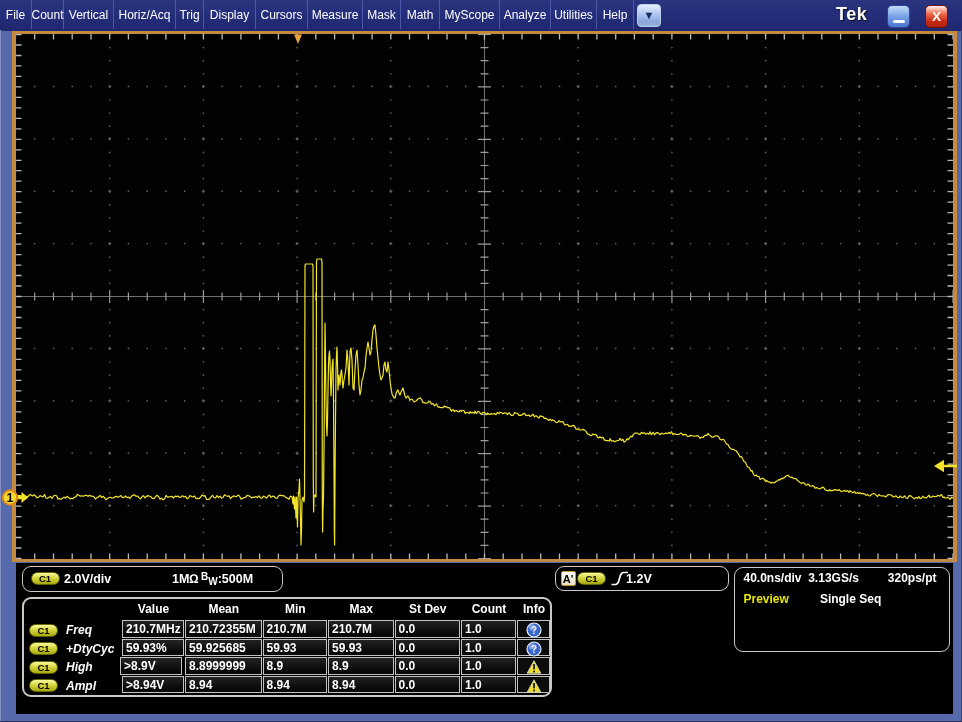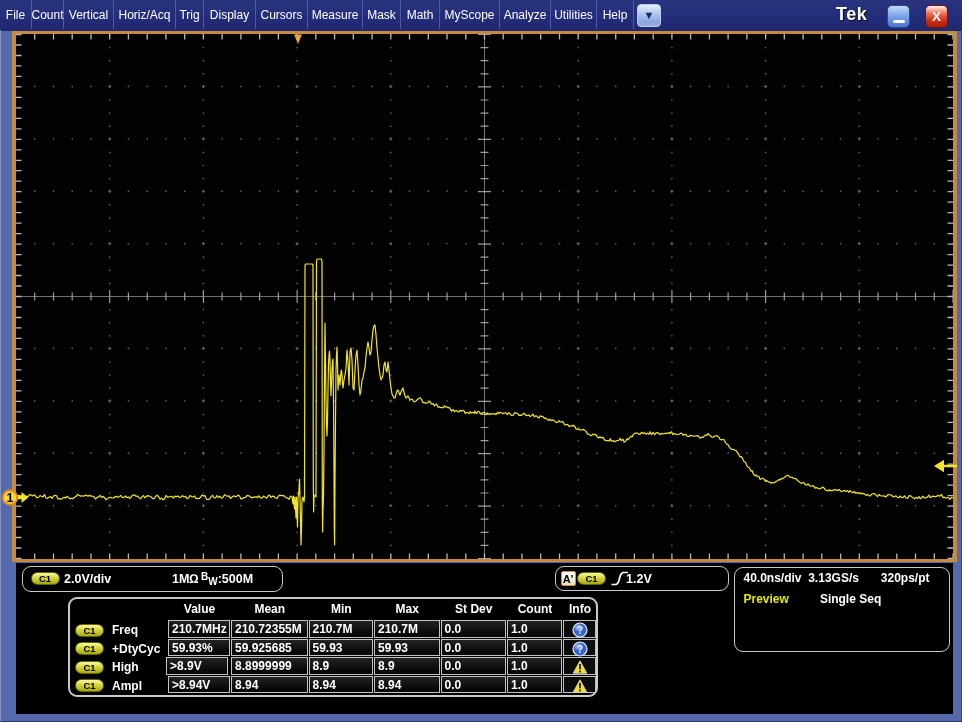--- a/index.html
+++ b/index.html
@@ -28,24 +28,24 @@
   border:1px solid #666600; color:#000; font-size:9.5px; font-weight:bold; line-height:12px; }
 .wt { color:#fff; font-weight:bold; font-size:12.5px; position:absolute; top:50%; transform:translateY(-50%); white-space:nowrap; }
 .vrb { left:6px; top:3px; width:261px; height:26px; }
 .trb { left:539px; top:3px; width:174px; height:25px; }
 .hrb { left:718px; top:4px; width:216px; height:85px;padding-left:37px; }
 .hline { position:absolute; left:8.5px; width:197px; color:#fff; font-weight:bold; font-size:12px; line-height:15px; }
 .abs { position:absolute; }
 .ylw { color:#e6e600; }
 .abadge { width:15px; height:15px; background:linear-gradient(#ffffff,#e8dfc0); border:1px solid #c89830;
   border-radius:2px; color:#000; font-size:11px; font-weight:bold; text-align:center; line-height:14px; }
-.mtable { left:6px; top:34px; width:530px; height:100px; border-width:2px;margin-left:46px; }
+.mtable { left:6px; top:34px; width:530px; height:100px; border-width:2px; }
 .th { position:absolute; top:3px; width:70px; text-align:center; color:#fff; font-weight:bold; font-size:12px; }
 .trowlab { position:absolute; left:5px; display:flex; align-items:center; }
-.tlab { color:#fff; font-weight:bold; font-size:12px; margin-left:8px; }
+.tlab { color:#fff; font-weight:bold; font-size:12px; margin-left:8px;font-style:italic; }
 .tcell { position:absolute; border:1px solid #c2c2c2; background:linear-gradient(#232323,#090909 75%);
   color:#fff; font-weight:bold; font-size:12px; padding-left:3px; line-height:16px; }
 .ticell { position:absolute; border:1px solid #c2c2c2; background:#0c0c0c; text-align:center; padding-top:2px; }
 </style></head>
 <body>
 <div class="scope">
   <div class="grat">
     <svg width="937" height="525" viewBox="0 0 937 525" style="position:absolute;left:0;top:0">
       <path d="M468.5,52.4h0.01 M449.8,52.4h0.01 M487.2,52.4h0.01 M506.0,52.4h0.01 M431.0,52.4h0.01 M412.3,52.4h0.01 M524.7,52.4h0.01 M393.5,52.4h0.01 M543.5,52.4h0.01 M562.2,52.4h0.01 M374.8,52.4h0.01 M356.1,52.4h0.01 M580.9,52.4h0.01 M337.3,52.4h0.01 M599.7,52.4h0.01 M618.4,52.4h0.01 M318.6,52.4h0.01 M299.8,52.4h0.01 M637.2,52.4h0.01 M281.1,52.4h0.01 M655.9,52.4h0.01 M674.6,52.4h0.01 M262.4,52.4h0.01 M243.6,52.4h0.01 M693.4,52.4h0.01 M712.1,52.4h0.01 M224.9,52.4h0.01 M730.9,52.4h0.01 M206.1,52.4h0.01 M187.4,52.4h0.01 M749.6,52.4h0.01 M768.3,52.4h0.01 M168.7,52.4h0.01 M787.1,52.4h0.01 M149.9,52.4h0.01 M131.2,52.4h0.01 M805.8,52.4h0.01 M824.6,52.4h0.01 M112.4,52.4h0.01 M843.3,52.4h0.01 M93.7,52.4h0.01 M75.0,52.4h0.01 M862.0,52.4h0.01 M880.8,52.4h0.01 M56.2,52.4h0.01 M899.5,52.4h0.01 M37.5,52.4h0.01 M18.7,52.4h0.01 M918.3,52.4h0.01 M937.0,52.4h0.01 M468.5,104.8h0.01 M449.8,104.8h0.01 M487.2,104.8h0.01 M506.0,104.8h0.01 M431.0,104.8h0.01 M412.3,104.8h0.01 M524.7,104.8h0.01 M393.5,104.8h0.01 M543.5,104.8h0.01 M562.2,104.8h0.01 M374.8,104.8h0.01 M356.1,104.8h0.01 M580.9,104.8h0.01 M337.3,104.8h0.01 M599.7,104.8h0.01 M618.4,104.8h0.01 M318.6,104.8h0.01 M299.8,104.8h0.01 M637.2,104.8h0.01 M281.1,104.8h0.01 M655.9,104.8h0.01 M674.6,104.8h0.01 M262.4,104.8h0.01 M243.6,104.8h0.01 M693.4,104.8h0.01 M712.1,104.8h0.01 M224.9,104.8h0.01 M730.9,104.8h0.01 M206.1,104.8h0.01 M187.4,104.8h0.01 M749.6,104.8h0.01 M768.3,104.8h0.01 M168.7,104.8h0.01 M787.1,104.8h0.01 M149.9,104.8h0.01 M131.2,104.8h0.01 M805.8,104.8h0.01 M824.6,104.8h0.01 M112.4,104.8h0.01 M843.3,104.8h0.01 M93.7,104.8h0.01 M75.0,104.8h0.01 M862.0,104.8h0.01 M880.8,104.8h0.01 M56.2,104.8h0.01 M899.5,104.8h0.01 M37.5,104.8h0.01 M18.7,104.8h0.01 M918.3,104.8h0.01 M937.0,104.8h0.01 M468.5,157.2h0.01 M449.8,157.2h0.01 M487.2,157.2h0.01 M506.0,157.2h0.01 M431.0,157.2h0.01 M412.3,157.2h0.01 M524.7,157.2h0.01 M393.5,157.2h0.01 M543.5,157.2h0.01 M562.2,157.2h0.01 M374.8,157.2h0.01 M356.1,157.2h0.01 M580.9,157.2h0.01 M337.3,157.2h0.01 M599.7,157.2h0.01 M618.4,157.2h0.01 M318.6,157.2h0.01 M299.8,157.2h0.01 M637.2,157.2h0.01 M281.1,157.2h0.01 M655.9,157.2h0.01 M674.6,157.2h0.01 M262.4,157.2h0.01 M243.6,157.2h0.01 M693.4,157.2h0.01 M712.1,157.2h0.01 M224.9,157.2h0.01 M730.9,157.2h0.01 M206.1,157.2h0.01 M187.4,157.2h0.01 M749.6,157.2h0.01 M768.3,157.2h0.01 M168.7,157.2h0.01 M787.1,157.2h0.01 M149.9,157.2h0.01 M131.2,157.2h0.01 M805.8,157.2h0.01 M824.6,157.2h0.01 M112.4,157.2h0.01 M843.3,157.2h0.01 M93.7,157.2h0.01 M75.0,157.2h0.01 M862.0,157.2h0.01 M880.8,157.2h0.01 M56.2,157.2h0.01 M899.5,157.2h0.01 M37.5,157.2h0.01 M18.7,157.2h0.01 M918.3,157.2h0.01 M937.0,157.2h0.01 M468.5,209.6h0.01 M449.8,209.6h0.01 M487.2,209.6h0.01 M506.0,209.6h0.01 M431.0,209.6h0.01 M412.3,209.6h0.01 M524.7,209.6h0.01 M393.5,209.6h0.01 M543.5,209.6h0.01 M562.2,209.6h0.01 M374.8,209.6h0.01 M356.1,209.6h0.01 M580.9,209.6h0.01 M337.3,209.6h0.01 M599.7,209.6h0.01 M618.4,209.6h0.01 M318.6,209.6h0.01 M299.8,209.6h0.01 M637.2,209.6h0.01 M281.1,209.6h0.01 M655.9,209.6h0.01 M674.6,209.6h0.01 M262.4,209.6h0.01 M243.6,209.6h0.01 M693.4,209.6h0.01 M712.1,209.6h0.01 M224.9,209.6h0.01 M730.9,209.6h0.01 M206.1,209.6h0.01 M187.4,209.6h0.01 M749.6,209.6h0.01 M768.3,209.6h0.01 M168.7,209.6h0.01 M787.1,209.6h0.01 M149.9,209.6h0.01 M131.2,209.6h0.01 M805.8,209.6h0.01 M824.6,209.6h0.01 M112.4,209.6h0.01 M843.3,209.6h0.01 M93.7,209.6h0.01 M75.0,209.6h0.01 M862.0,209.6h0.01 M880.8,209.6h0.01 M56.2,209.6h0.01 M899.5,209.6h0.01 M37.5,209.6h0.01 M18.7,209.6h0.01 M918.3,209.6h0.01 M937.0,209.6h0.01 M468.5,314.4h0.01 M449.8,314.4h0.01 M487.2,314.4h0.01 M506.0,314.4h0.01 M431.0,314.4h0.01 M412.3,314.4h0.01 M524.7,314.4h0.01 M393.5,314.4h0.01 M543.5,314.4h0.01 M562.2,314.4h0.01 M374.8,314.4h0.01 M356.1,314.4h0.01 M580.9,314.4h0.01 M337.3,314.4h0.01 M599.7,314.4h0.01 M618.4,314.4h0.01 M318.6,314.4h0.01 M299.8,314.4h0.01 M637.2,314.4h0.01 M281.1,314.4h0.01 M655.9,314.4h0.01 M674.6,314.4h0.01 M262.4,314.4h0.01 M243.6,314.4h0.01 M693.4,314.4h0.01 M712.1,314.4h0.01 M224.9,314.4h0.01 M730.9,314.4h0.01 M206.1,314.4h0.01 M187.4,314.4h0.01 M749.6,314.4h0.01 M768.3,314.4h0.01 M168.7,314.4h0.01 M787.1,314.4h0.01 M149.9,314.4h0.01 M131.2,314.4h0.01 M805.8,314.4h0.01 M824.6,314.4h0.01 M112.4,314.4h0.01 M843.3,314.4h0.01 M93.7,314.4h0.01 M75.0,314.4h0.01 M862.0,314.4h0.01 M880.8,314.4h0.01 M56.2,314.4h0.01 M899.5,314.4h0.01 M37.5,314.4h0.01 M18.7,314.4h0.01 M918.3,314.4h0.01 M937.0,314.4h0.01 M468.5,366.8h0.01 M449.8,366.8h0.01 M487.2,366.8h0.01 M506.0,366.8h0.01 M431.0,366.8h0.01 M412.3,366.8h0.01 M524.7,366.8h0.01 M393.5,366.8h0.01 M543.5,366.8h0.01 M562.2,366.8h0.01 M374.8,366.8h0.01 M356.1,366.8h0.01 M580.9,366.8h0.01 M337.3,366.8h0.01 M599.7,366.8h0.01 M618.4,366.8h0.01 M318.6,366.8h0.01 M299.8,366.8h0.01 M637.2,366.8h0.01 M281.1,366.8h0.01 M655.9,366.8h0.01 M674.6,366.8h0.01 M262.4,366.8h0.01 M243.6,366.8h0.01 M693.4,366.8h0.01 M712.1,366.8h0.01 M224.9,366.8h0.01 M730.9,366.8h0.01 M206.1,366.8h0.01 M187.4,366.8h0.01 M749.6,366.8h0.01 M768.3,366.8h0.01 M168.7,366.8h0.01 M787.1,366.8h0.01 M149.9,366.8h0.01 M131.2,366.8h0.01 M805.8,366.8h0.01 M824.6,366.8h0.01 M112.4,366.8h0.01 M843.3,366.8h0.01 M93.7,366.8h0.01 M75.0,366.8h0.01 M862.0,366.8h0.01 M880.8,366.8h0.01 M56.2,366.8h0.01 M899.5,366.8h0.01 M37.5,366.8h0.01 M18.7,366.8h0.01 M918.3,366.8h0.01 M937.0,366.8h0.01 M468.5,419.2h0.01 M449.8,419.2h0.01 M487.2,419.2h0.01 M506.0,419.2h0.01 M431.0,419.2h0.01 M412.3,419.2h0.01 M524.7,419.2h0.01 M393.5,419.2h0.01 M543.5,419.2h0.01 M562.2,419.2h0.01 M374.8,419.2h0.01 M356.1,419.2h0.01 M580.9,419.2h0.01 M337.3,419.2h0.01 M599.7,419.2h0.01 M618.4,419.2h0.01 M318.6,419.2h0.01 M299.8,419.2h0.01 M637.2,419.2h0.01 M281.1,419.2h0.01 M655.9,419.2h0.01 M674.6,419.2h0.01 M262.4,419.2h0.01 M243.6,419.2h0.01 M693.4,419.2h0.01 M712.1,419.2h0.01 M224.9,419.2h0.01 M730.9,419.2h0.01 M206.1,419.2h0.01 M187.4,419.2h0.01 M749.6,419.2h0.01 M768.3,419.2h0.01 M168.7,419.2h0.01 M787.1,419.2h0.01 M149.9,419.2h0.01 M131.2,419.2h0.01 M805.8,419.2h0.01 M824.6,419.2h0.01 M112.4,419.2h0.01 M843.3,419.2h0.01 M93.7,419.2h0.01 M75.0,419.2h0.01 M862.0,419.2h0.01 M880.8,419.2h0.01 M56.2,419.2h0.01 M899.5,419.2h0.01 M37.5,419.2h0.01 M18.7,419.2h0.01 M918.3,419.2h0.01 M937.0,419.2h0.01 M468.5,471.6h0.01 M449.8,471.6h0.01 M487.2,471.6h0.01 M506.0,471.6h0.01 M431.0,471.6h0.01 M412.3,471.6h0.01 M524.7,471.6h0.01 M393.5,471.6h0.01 M543.5,471.6h0.01 M562.2,471.6h0.01 M374.8,471.6h0.01 M356.1,471.6h0.01 M580.9,471.6h0.01 M337.3,471.6h0.01 M599.7,471.6h0.01 M618.4,471.6h0.01 M318.6,471.6h0.01 M299.8,471.6h0.01 M637.2,471.6h0.01 M281.1,471.6h0.01 M655.9,471.6h0.01 M674.6,471.6h0.01 M262.4,471.6h0.01 M243.6,471.6h0.01 M693.4,471.6h0.01 M712.1,471.6h0.01 M224.9,471.6h0.01 M730.9,471.6h0.01 M206.1,471.6h0.01 M187.4,471.6h0.01 M749.6,471.6h0.01 M768.3,471.6h0.01 M168.7,471.6h0.01 M787.1,471.6h0.01 M149.9,471.6h0.01 M131.2,471.6h0.01 M805.8,471.6h0.01 M824.6,471.6h0.01 M112.4,471.6h0.01 M843.3,471.6h0.01 M93.7,471.6h0.01 M75.0,471.6h0.01 M862.0,471.6h0.01 M880.8,471.6h0.01 M56.2,471.6h0.01 M899.5,471.6h0.01 M37.5,471.6h0.01 M18.7,471.6h0.01 M918.3,471.6h0.01 M937.0,471.6h0.01 M93.7,262.5h0.01 M93.7,249.4h0.01 M93.7,275.6h0.01 M93.7,288.7h0.01 M93.7,236.3h0.01 M93.7,301.8h0.01 M93.7,223.2h0.01 M93.7,210.1h0.01 M93.7,314.9h0.01 M93.7,328.0h0.01 M93.7,197.0h0.01 M93.7,341.1h0.01 M93.7,183.9h0.01 M93.7,170.8h0.01 M93.7,354.2h0.01 M93.7,157.7h0.01 M93.7,367.3h0.01 M93.7,144.6h0.01 M93.7,380.4h0.01 M93.7,393.5h0.01 M93.7,131.5h0.01 M93.7,118.4h0.01 M93.7,406.6h0.01 M93.7,105.3h0.01 M93.7,419.7h0.01 M93.7,432.8h0.01 M93.7,92.2h0.01 M93.7,445.9h0.01 M93.7,79.1h0.01 M93.7,66.0h0.01 M93.7,459.0h0.01 M93.7,472.1h0.01 M93.7,52.9h0.01 M93.7,485.2h0.01 M93.7,39.8h0.01 M93.7,498.3h0.01 M93.7,26.7h0.01 M93.7,13.6h0.01 M93.7,511.4h0.01 M93.7,0.5h0.01 M93.7,524.5h0.01 M187.4,262.5h0.01 M187.4,249.4h0.01 M187.4,275.6h0.01 M187.4,288.7h0.01 M187.4,236.3h0.01 M187.4,301.8h0.01 M187.4,223.2h0.01 M187.4,210.1h0.01 M187.4,314.9h0.01 M187.4,328.0h0.01 M187.4,197.0h0.01 M187.4,341.1h0.01 M187.4,183.9h0.01 M187.4,170.8h0.01 M187.4,354.2h0.01 M187.4,157.7h0.01 M187.4,367.3h0.01 M187.4,144.6h0.01 M187.4,380.4h0.01 M187.4,393.5h0.01 M187.4,131.5h0.01 M187.4,118.4h0.01 M187.4,406.6h0.01 M187.4,105.3h0.01 M187.4,419.7h0.01 M187.4,432.8h0.01 M187.4,92.2h0.01 M187.4,445.9h0.01 M187.4,79.1h0.01 M187.4,66.0h0.01 M187.4,459.0h0.01 M187.4,472.1h0.01 M187.4,52.9h0.01 M187.4,485.2h0.01 M187.4,39.8h0.01 M187.4,498.3h0.01 M187.4,26.7h0.01 M187.4,13.6h0.01 M187.4,511.4h0.01 M187.4,0.5h0.01 M187.4,524.5h0.01 M281.1,262.5h0.01 M281.1,249.4h0.01 M281.1,275.6h0.01 M281.1,288.7h0.01 M281.1,236.3h0.01 M281.1,301.8h0.01 M281.1,223.2h0.01 M281.1,210.1h0.01 M281.1,314.9h0.01 M281.1,328.0h0.01 M281.1,197.0h0.01 M281.1,341.1h0.01 M281.1,183.9h0.01 M281.1,170.8h0.01 M281.1,354.2h0.01 M281.1,157.7h0.01 M281.1,367.3h0.01 M281.1,144.6h0.01 M281.1,380.4h0.01 M281.1,393.5h0.01 M281.1,131.5h0.01 M281.1,118.4h0.01 M281.1,406.6h0.01 M281.1,105.3h0.01 M281.1,419.7h0.01 M281.1,432.8h0.01 M281.1,92.2h0.01 M281.1,445.9h0.01 M281.1,79.1h0.01 M281.1,66.0h0.01 M281.1,459.0h0.01 M281.1,472.1h0.01 M281.1,52.9h0.01 M281.1,485.2h0.01 M281.1,39.8h0.01 M281.1,498.3h0.01 M281.1,26.7h0.01 M281.1,13.6h0.01 M281.1,511.4h0.01 M281.1,0.5h0.01 M281.1,524.5h0.01 M374.8,262.5h0.01 M374.8,249.4h0.01 M374.8,275.6h0.01 M374.8,288.7h0.01 M374.8,236.3h0.01 M374.8,301.8h0.01 M374.8,223.2h0.01 M374.8,210.1h0.01 M374.8,314.9h0.01 M374.8,328.0h0.01 M374.8,197.0h0.01 M374.8,341.1h0.01 M374.8,183.9h0.01 M374.8,170.8h0.01 M374.8,354.2h0.01 M374.8,157.7h0.01 M374.8,367.3h0.01 M374.8,144.6h0.01 M374.8,380.4h0.01 M374.8,393.5h0.01 M374.8,131.5h0.01 M374.8,118.4h0.01 M374.8,406.6h0.01 M374.8,105.3h0.01 M374.8,419.7h0.01 M374.8,432.8h0.01 M374.8,92.2h0.01 M374.8,445.9h0.01 M374.8,79.1h0.01 M374.8,66.0h0.01 M374.8,459.0h0.01 M374.8,472.1h0.01 M374.8,52.9h0.01 M374.8,485.2h0.01 M374.8,39.8h0.01 M374.8,498.3h0.01 M374.8,26.7h0.01 M374.8,13.6h0.01 M374.8,511.4h0.01 M374.8,0.5h0.01 M374.8,524.5h0.01 M562.2,262.5h0.01 M562.2,249.4h0.01 M562.2,275.6h0.01 M562.2,288.7h0.01 M562.2,236.3h0.01 M562.2,301.8h0.01 M562.2,223.2h0.01 M562.2,210.1h0.01 M562.2,314.9h0.01 M562.2,328.0h0.01 M562.2,197.0h0.01 M562.2,341.1h0.01 M562.2,183.9h0.01 M562.2,170.8h0.01 M562.2,354.2h0.01 M562.2,157.7h0.01 M562.2,367.3h0.01 M562.2,144.6h0.01 M562.2,380.4h0.01 M562.2,393.5h0.01 M562.2,131.5h0.01 M562.2,118.4h0.01 M562.2,406.6h0.01 M562.2,105.3h0.01 M562.2,419.7h0.01 M562.2,432.8h0.01 M562.2,92.2h0.01 M562.2,445.9h0.01 M562.2,79.1h0.01 M562.2,66.0h0.01 M562.2,459.0h0.01 M562.2,472.1h0.01 M562.2,52.9h0.01 M562.2,485.2h0.01 M562.2,39.8h0.01 M562.2,498.3h0.01 M562.2,26.7h0.01 M562.2,13.6h0.01 M562.2,511.4h0.01 M562.2,0.5h0.01 M562.2,524.5h0.01 M655.9,262.5h0.01 M655.9,249.4h0.01 M655.9,275.6h0.01 M655.9,288.7h0.01 M655.9,236.3h0.01 M655.9,301.8h0.01 M655.9,223.2h0.01 M655.9,210.1h0.01 M655.9,314.9h0.01 M655.9,328.0h0.01 M655.9,197.0h0.01 M655.9,341.1h0.01 M655.9,183.9h0.01 M655.9,170.8h0.01 M655.9,354.2h0.01 M655.9,157.7h0.01 M655.9,367.3h0.01 M655.9,144.6h0.01 M655.9,380.4h0.01 M655.9,393.5h0.01 M655.9,131.5h0.01 M655.9,118.4h0.01 M655.9,406.6h0.01 M655.9,105.3h0.01 M655.9,419.7h0.01 M655.9,432.8h0.01 M655.9,92.2h0.01 M655.9,445.9h0.01 M655.9,79.1h0.01 M655.9,66.0h0.01 M655.9,459.0h0.01 M655.9,472.1h0.01 M655.9,52.9h0.01 M655.9,485.2h0.01 M655.9,39.8h0.01 M655.9,498.3h0.01 M655.9,26.7h0.01 M655.9,13.6h0.01 M655.9,511.4h0.01 M655.9,0.5h0.01 M655.9,524.5h0.01 M749.6,262.5h0.01 M749.6,249.4h0.01 M749.6,275.6h0.01 M749.6,288.7h0.01 M749.6,236.3h0.01 M749.6,301.8h0.01 M749.6,223.2h0.01 M749.6,210.1h0.01 M749.6,314.9h0.01 M749.6,328.0h0.01 M749.6,197.0h0.01 M749.6,341.1h0.01 M749.6,183.9h0.01 M749.6,170.8h0.01 M749.6,354.2h0.01 M749.6,157.7h0.01 M749.6,367.3h0.01 M749.6,144.6h0.01 M749.6,380.4h0.01 M749.6,393.5h0.01 M749.6,131.5h0.01 M749.6,118.4h0.01 M749.6,406.6h0.01 M749.6,105.3h0.01 M749.6,419.7h0.01 M749.6,432.8h0.01 M749.6,92.2h0.01 M749.6,445.9h0.01 M749.6,79.1h0.01 M749.6,66.0h0.01 M749.6,459.0h0.01 M749.6,472.1h0.01 M749.6,52.9h0.01 M749.6,485.2h0.01 M749.6,39.8h0.01 M749.6,498.3h0.01 M749.6,26.7h0.01 M749.6,13.6h0.01 M749.6,511.4h0.01 M749.6,0.5h0.01 M749.6,524.5h0.01 M843.3,262.5h0.01 M843.3,249.4h0.01 M843.3,275.6h0.01 M843.3,288.7h0.01 M843.3,236.3h0.01 M843.3,301.8h0.01 M843.3,223.2h0.01 M843.3,210.1h0.01 M843.3,314.9h0.01 M843.3,328.0h0.01 M843.3,197.0h0.01 M843.3,341.1h0.01 M843.3,183.9h0.01 M843.3,170.8h0.01 M843.3,354.2h0.01 M843.3,157.7h0.01 M843.3,367.3h0.01 M843.3,144.6h0.01 M843.3,380.4h0.01 M843.3,393.5h0.01 M843.3,131.5h0.01 M843.3,118.4h0.01 M843.3,406.6h0.01 M843.3,105.3h0.01 M843.3,419.7h0.01 M843.3,432.8h0.01 M843.3,92.2h0.01 M843.3,445.9h0.01 M843.3,79.1h0.01 M843.3,66.0h0.01 M843.3,459.0h0.01 M843.3,472.1h0.01 M843.3,52.9h0.01 M843.3,485.2h0.01 M843.3,39.8h0.01 M843.3,498.3h0.01 M843.3,26.7h0.01 M843.3,13.6h0.01 M843.3,511.4h0.01 M843.3,0.5h0.01 M843.3,524.5h0.01" stroke="#5e5e5e" stroke-width="1.7" stroke-linecap="round" fill="none"></path>
 <path d="M92.1,52.4h3.2M93.7,50.8v3.2M92.1,104.8h3.2M93.7,103.2v3.2M92.1,157.2h3.2M93.7,155.6v3.2M92.1,209.6h3.2M93.7,208.0v3.2M92.1,314.4h3.2M93.7,312.8v3.2M92.1,366.8h3.2M93.7,365.2v3.2M92.1,419.2h3.2M93.7,417.6v3.2M92.1,471.6h3.2M93.7,470.0v3.2M185.8,52.4h3.2M187.4,50.8v3.2M185.8,104.8h3.2M187.4,103.2v3.2M185.8,157.2h3.2M187.4,155.6v3.2M185.8,209.6h3.2M187.4,208.0v3.2M185.8,314.4h3.2M187.4,312.8v3.2M185.8,366.8h3.2M187.4,365.2v3.2M185.8,419.2h3.2M187.4,417.6v3.2M185.8,471.6h3.2M187.4,470.0v3.2M279.5,52.4h3.2M281.1,50.8v3.2M279.5,104.8h3.2M281.1,103.2v3.2M279.5,157.2h3.2M281.1,155.6v3.2M279.5,209.6h3.2M281.1,208.0v3.2M279.5,314.4h3.2M281.1,312.8v3.2M279.5,366.8h3.2M281.1,365.2v3.2M279.5,419.2h3.2M281.1,417.6v3.2M279.5,471.6h3.2M281.1,470.0v3.2M373.2,52.4h3.2M374.8,50.8v3.2M373.2,104.8h3.2M374.8,103.2v3.2M373.2,157.2h3.2M374.8,155.6v3.2M373.2,209.6h3.2M374.8,208.0v3.2M373.2,314.4h3.2M374.8,312.8v3.2M373.2,366.8h3.2M374.8,365.2v3.2M373.2,419.2h3.2M374.8,417.6v3.2M373.2,471.6h3.2M374.8,470.0v3.2M560.6,52.4h3.2M562.2,50.8v3.2M560.6,104.8h3.2M562.2,103.2v3.2M560.6,157.2h3.2M562.2,155.6v3.2M560.6,209.6h3.2M562.2,208.0v3.2M560.6,314.4h3.2M562.2,312.8v3.2M560.6,366.8h3.2M562.2,365.2v3.2M560.6,419.2h3.2M562.2,417.6v3.2M560.6,471.6h3.2M562.2,470.0v3.2M654.3,52.4h3.2M655.9,50.8v3.2M654.3,104.8h3.2M655.9,103.2v3.2M654.3,157.2h3.2M655.9,155.6v3.2M654.3,209.6h3.2M655.9,208.0v3.2M654.3,314.4h3.2M655.9,312.8v3.2M654.3,366.8h3.2M655.9,365.2v3.2M654.3,419.2h3.2M655.9,417.6v3.2M654.3,471.6h3.2M655.9,470.0v3.2M748.0,52.4h3.2M749.6,50.8v3.2M748.0,104.8h3.2M749.6,103.2v3.2M748.0,157.2h3.2M749.6,155.6v3.2M748.0,209.6h3.2M749.6,208.0v3.2M748.0,314.4h3.2M749.6,312.8v3.2M748.0,366.8h3.2M749.6,365.2v3.2M748.0,419.2h3.2M749.6,417.6v3.2M748.0,471.6h3.2M749.6,470.0v3.2M841.7,52.4h3.2M843.3,50.8v3.2M841.7,104.8h3.2M843.3,103.2v3.2M841.7,157.2h3.2M843.3,155.6v3.2M841.7,209.6h3.2M843.3,208.0v3.2M841.7,314.4h3.2M843.3,312.8v3.2M841.7,366.8h3.2M843.3,365.2v3.2M841.7,419.2h3.2M843.3,417.6v3.2M841.7,471.6h3.2M843.3,470.0v3.2" stroke="#636363" stroke-width="1.0" fill="none"></path>
@@ -99,21 +99,21 @@
   </div>
   <div class="rbox trb">
     <div class="abadge abs" style="left:4.5px;top:3.5px">A'</div>
     <div class="pill abs" style="left:21px;top:4.5px">C1</div>
     <svg width="20" height="15" viewBox="0 0 20 15" class="abs" style="left:54px;top:4px">
       <path d="M1.5,13.5h4c2,0 2.5,-1 3.3,-3.5l1.4,-5c0.8,-2.5 1.3,-3.5 3.3,-3.5h4.5" stroke="#fff" stroke-width="1.7" fill="none"></path>
     </svg>
     <div class="wt" style="left:70px">1.2V</div>
   </div>
   <div class="rbox hrb">
-    <div class="hline" style="top:3px">40.0ns/div&nbsp; 3.13GS/s<span style="float:right;margin-right:11px">320ps/pt</span></div>
+    <div class="hline" style="top:3px">40.0ns/div&nbsp; 3.13GS/s<span style="float:right;margin-right:4px">320ps/pt</span></div>
     <div class="hline" style="top:23.5px"><span class="ylw">Preview</span><span style="margin-left:31px">Single Seq</span></div>
   </div>
   <div class="rbox mtable">
     <div class="th" style="left:94.5px">Value</div>
       <div class="th" style="left:164.75px">Mean</div>
       <div class="th" style="left:236.25px">Min</div>
       <div class="th" style="left:302.25px">Max</div>
       <div class="th" style="left:368.75px">St Dev</div>
       <div class="th" style="left:430.0px">Count</div>
       <div class="th" style="left:475.0px">Info</div>

